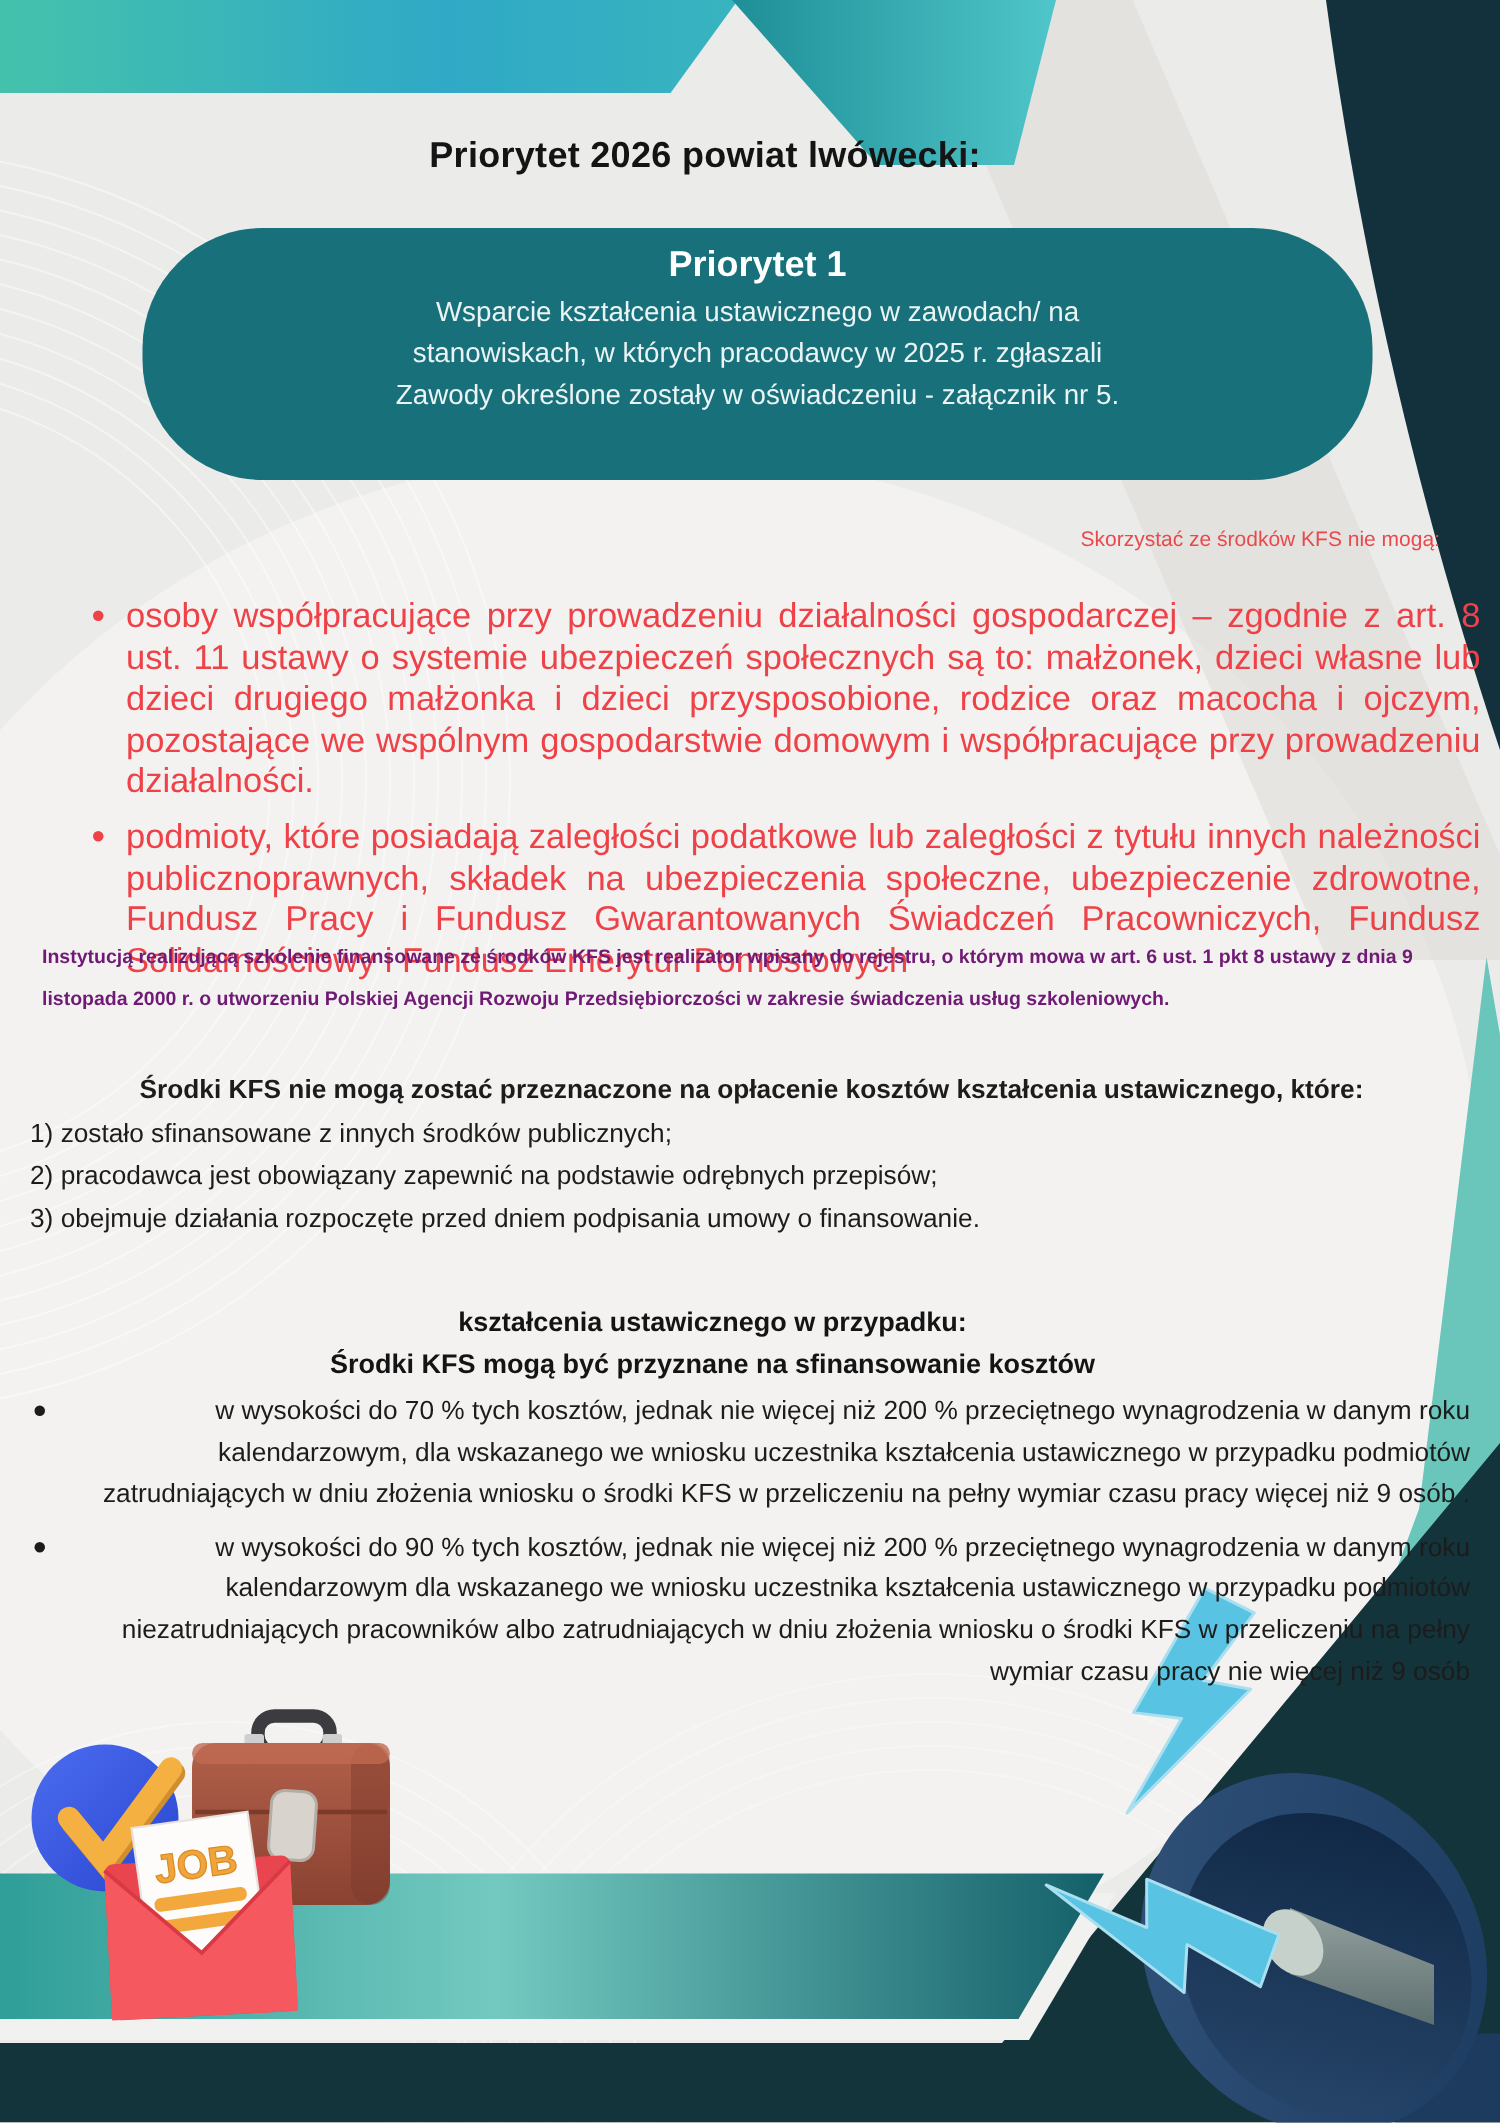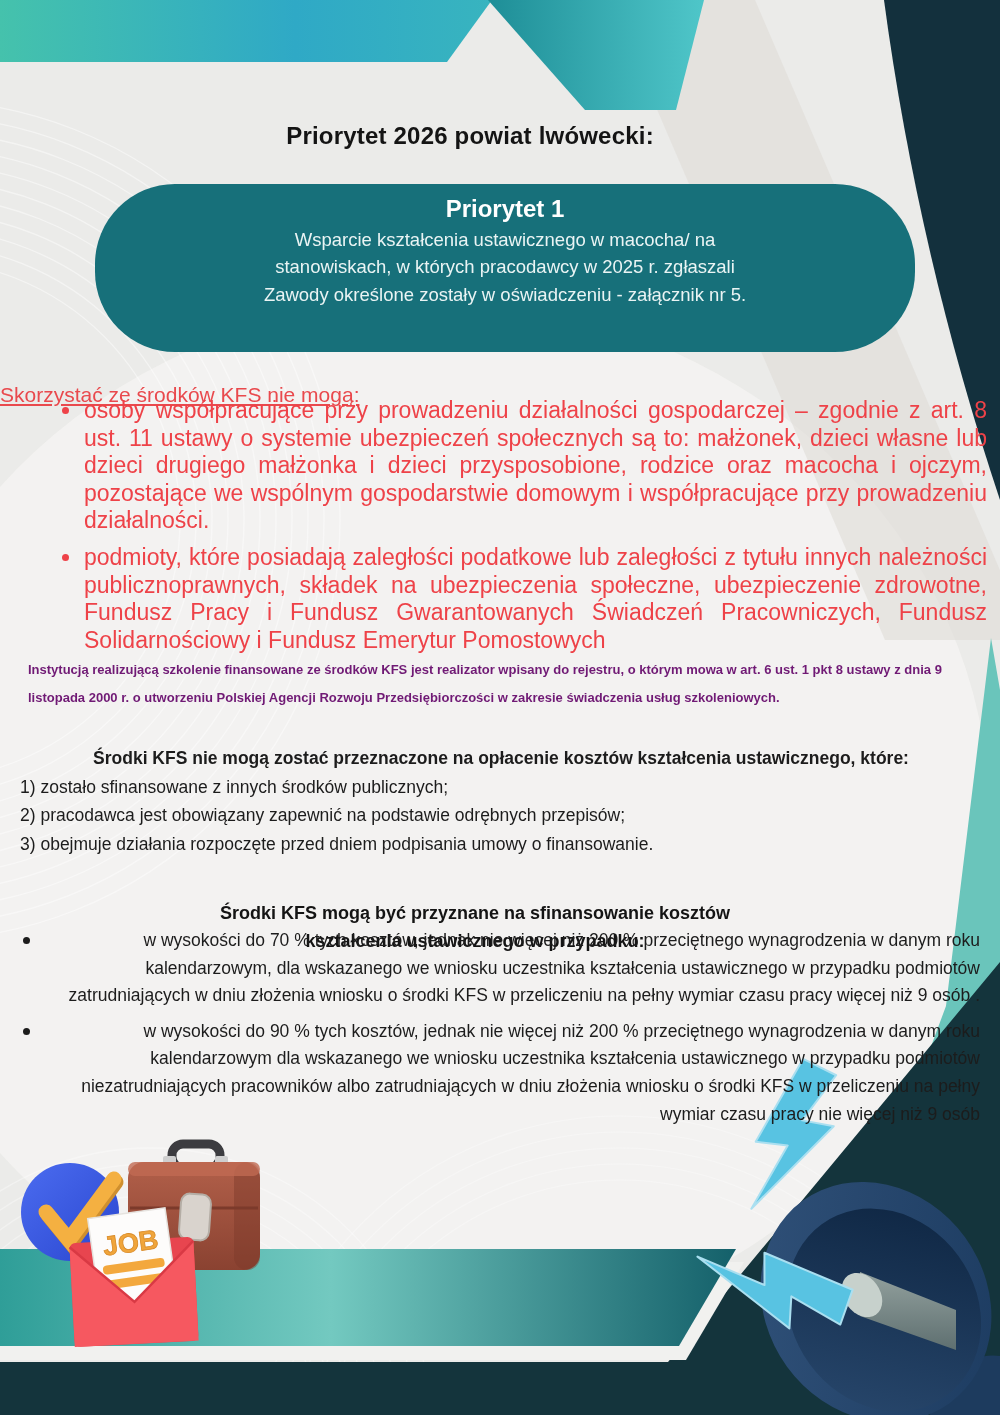--- a/index.html
+++ b/index.html
@@ -3,37 +3,37 @@
 <meta charset="utf-8">
 <style>
   html,body{margin:0;padding:0;}
   body{
     width:1000px;height:1415px;position:relative;overflow:hidden;
     background:#ebebe9;
     font-family:"Liberation Sans", sans-serif;
     color:#1c1c1c;
   }
   #bg{position:absolute;left:0;top:0;width:1000px;height:1415px;z-index:0;}
-  .layer{position:absolute;z-index:2;margin-top:32px;}
+  .layer{position:absolute;z-index:2;}
 
   .title{
     top:90px;left:0;width:940px;text-align:center;
     font-size:24px;font-weight:700;color:#141414;letter-spacing:.2px;
   }
   .teal-box{
     top:152px;left:95px;width:820px;height:168px;box-sizing:border-box;
     background:#17707a;border-radius:80px;color:#eaf4f4;
     text-align:center;padding-top:11px;
   }
   .teal-box .bh{font-size:24px;font-weight:700;color:#fff;margin-bottom:3px;}
   .teal-box .bl{font-size:18.5px;line-height:27.4px;}
 
   .red-heading{
-    top:351px;left:0;width:960px;text-align:left;
-    font-size:21px;color:#e9494d;text-decoration:underline;
+    top:351px;left:0;width:960px;text-align:right;
+    font-size:14px;color:#e9494d;
   }
   ul.blist{list-style:none;margin:0;padding:0;}
   ul.blist li{position:relative;padding-left:27px;}
   ul.blist li::before{
     content:"";position:absolute;left:5px;top:10px;width:7px;height:7px;
     border-radius:50%;background:#ee4248;
   }
   .red-list{
     top:397px;left:57px;width:930px;
     font-size:23px;line-height:27.6px;color:#ee4248;text-align:justify;
@@ -177,21 +177,21 @@
     </g>
     <path d="M72,1244 L134,1302 L196,1244 L196,1344 L72,1344 Z" fill="#f65860"></path>
     <path d="M72,1244 L134,1302 L196,1244" fill="none" stroke="#d93944" stroke-width="2.5"></path>
   </g>
 </svg>
 
 <div class="layer title">Priorytet 2026 powiat lwówecki:</div>
 
 <div class="layer teal-box">
   <div class="bh">Priorytet 1</div>
-  <div class="bl">Wsparcie kształcenia ustawicznego w macocha/ na</div>
+  <div class="bl">Wsparcie kształcenia ustawicznego w zawodach/ na</div>
   <div class="bl">stanowiskach, w których pracodawcy w 2025 r. zgłaszali</div>
   <div class="bl">Zawody określone zostały w oświadczeniu - załącznik nr 5.</div>
 </div>
 
 <div class="layer red-heading">Skorzystać ze środków KFS nie mogą:</div>
 
 <ul class="layer blist red-list">
   <li>osoby współpracujące przy prowadzeniu działalności gospodarczej – zgodnie z art. 8 ust. 11 ustawy o systemie ubezpieczeń społecznych są to: małżonek, dzieci własne lub dzieci drugiego małżonka i dzieci przysposobione, rodzice oraz macocha i ojczym, pozostające we wspólnym gospodarstwie domowym i współpracujące przy prowadzeniu działalności.</li>
   <li>podmioty, które posiadają zaległości podatkowe lub zaległości z tytułu innych należności publicznoprawnych, składek na ubezpieczenia społeczne, ubezpieczenie zdrowotne, Fundusz Pracy i Fundusz Gwarantowanych Świadczeń Pracowniczych, Fundusz Solidarnościowy i Fundusz Emerytur Pomostowych</li>
 </ul>
@@ -199,20 +199,20 @@
 <div class="layer institution">Instytucją realizującą szkolenie finansowane ze środków KFS jest realizator wpisany do rejestru, o którym mowa w art. 6 ust. 1 pkt 8 ustawy z dnia 9 listopada 2000 r. o utworzeniu Polskiej Agencji Rozwoju Przedsiębiorczości w zakresie świadczenia usług szkoleniowych.</div>
 
 <div class="layer notallowed">
   <div class="nh">Środki KFS nie mogą zostać przeznaczone na opłacenie kosztów kształcenia ustawicznego, które:</div>
   <div>1) zostało sfinansowane z innych środków publicznych;</div>
   <div>2) pracodawca jest obowiązany zapewnić na podstawie odrębnych przepisów;</div>
   <div>3) obejmuje działania rozpoczęte przed dniem podpisania umowy o finansowanie.</div>
 </div>
 
 <div class="layer allowed-head">
+  <div>kształcenia ustawicznego w przypadku:</div>
   <div>Środki KFS mogą być przyznane na sfinansowanie kosztów</div>
-  <div>kształcenia ustawicznego w przypadku:</div>
 </div>
 
 <ul class="layer blist dark black-list">
   <li>w wysokości do 70 % tych kosztów, jednak nie więcej niż 200 % przeciętnego wynagrodzenia w danym roku kalendarzowym, dla wskazanego we wniosku uczestnika kształcenia ustawicznego w przypadku podmiotów zatrudniających w dniu złożenia wniosku o środki KFS w przeliczeniu na pełny wymiar czasu pracy więcej niż 9 osób .</li>
   <li>w wysokości do 90 % tych kosztów, jednak nie więcej niż 200 % przeciętnego wynagrodzenia w danym roku kalendarzowym dla wskazanego we wniosku uczestnika kształcenia ustawicznego w przypadku podmiotów niezatrudniających pracowników albo zatrudniających w dniu złożenia wniosku o środki KFS w przeliczeniu na pełny wymiar czasu pracy nie więcej niż 9 osób</li>
 </ul>
 
 </body></html>

